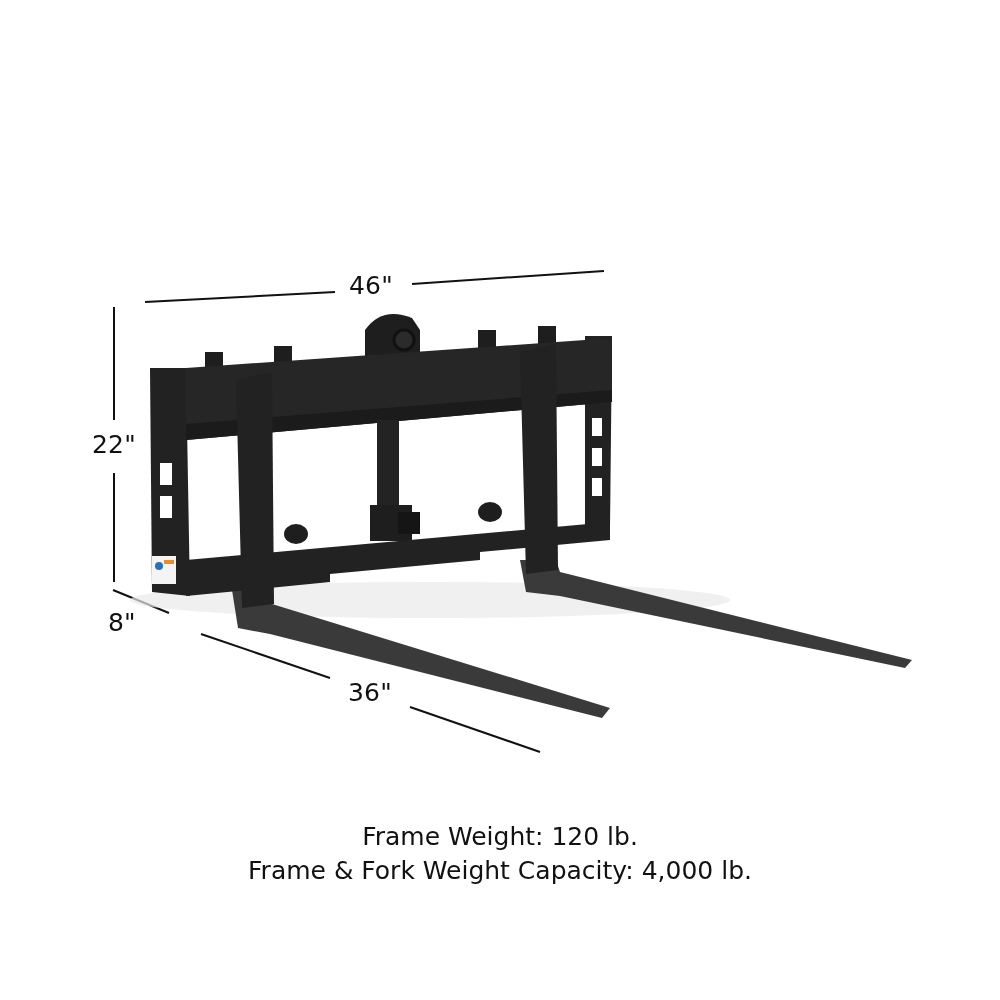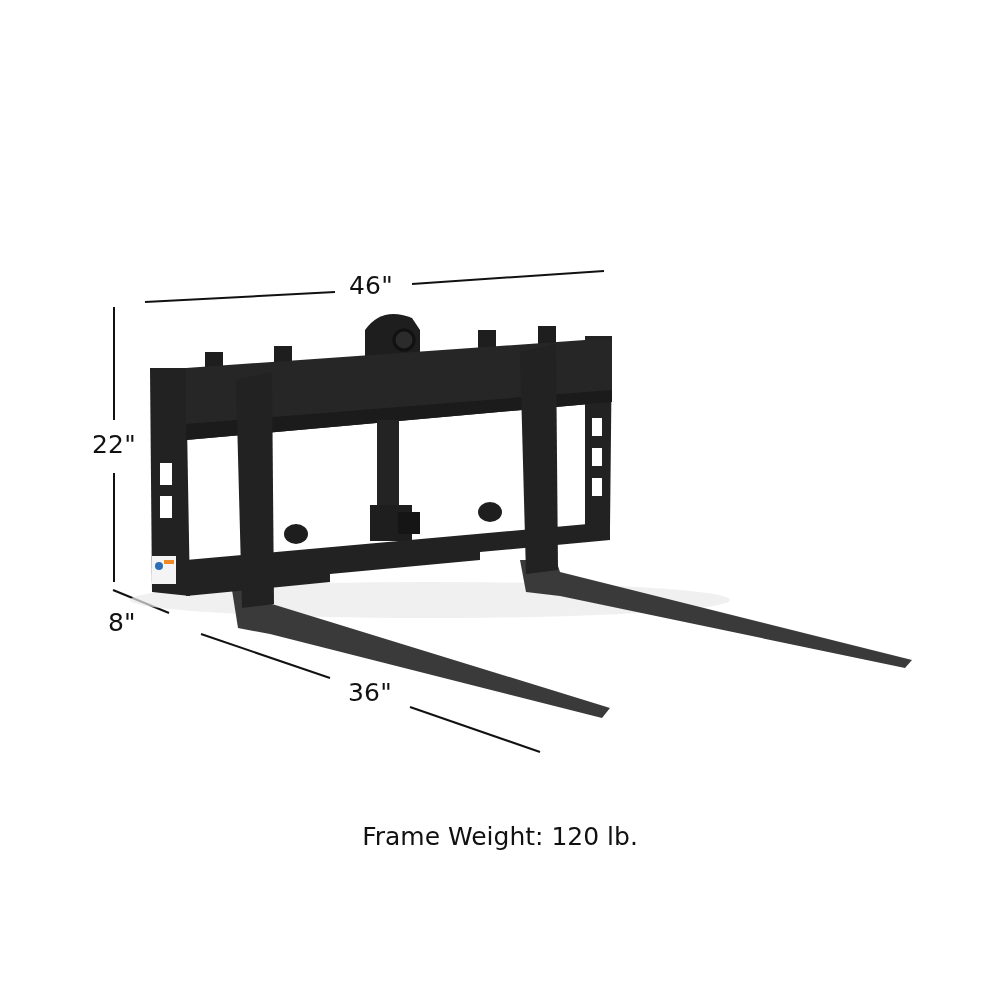--- a/index.html
+++ b/index.html
@@ -73,13 +73,14 @@
   </svg>
 
   <div class="dim-label" style="left:349px; top:271px;">46"</div>
   <div class="dim-label" style="left:92px; top:430px;">22"</div>
   <div class="dim-label" style="left:108px; top:608px;">8"</div>
   <div class="dim-label" style="left:348px; top:678px;">36"</div>
 </div>
 
 <div class="caption">
   <div>Frame Weight: 120 lb.</div>
+  <div>Frame &amp; Fork Weight Capacity: 4,000 lb.</div>
 </div>
 
 </body></html>

